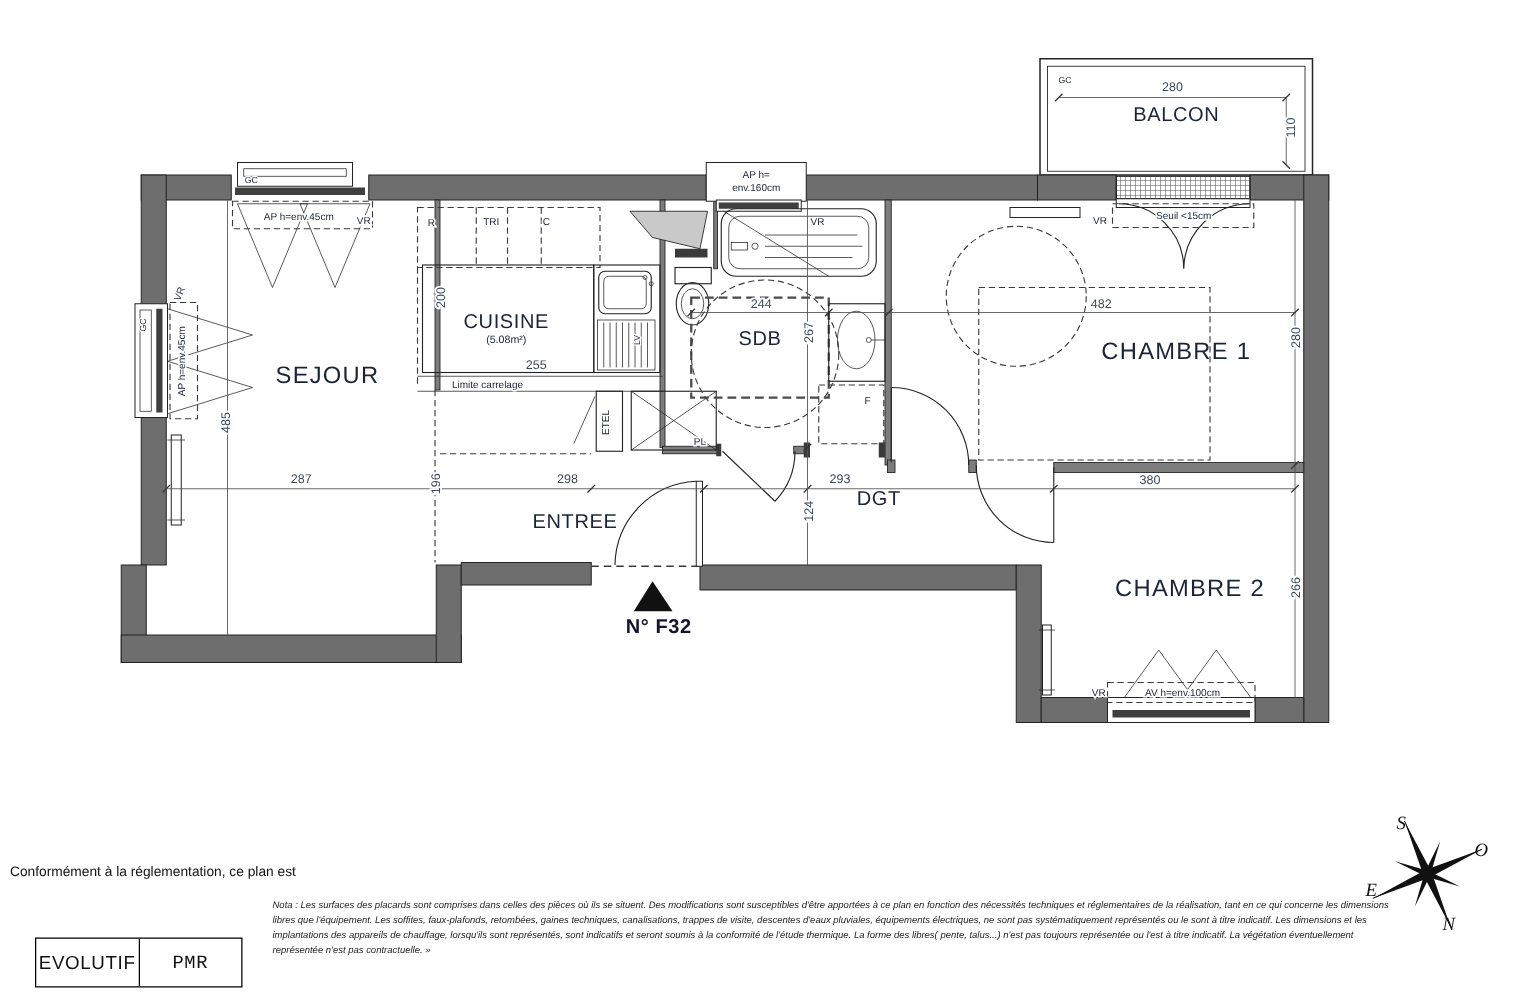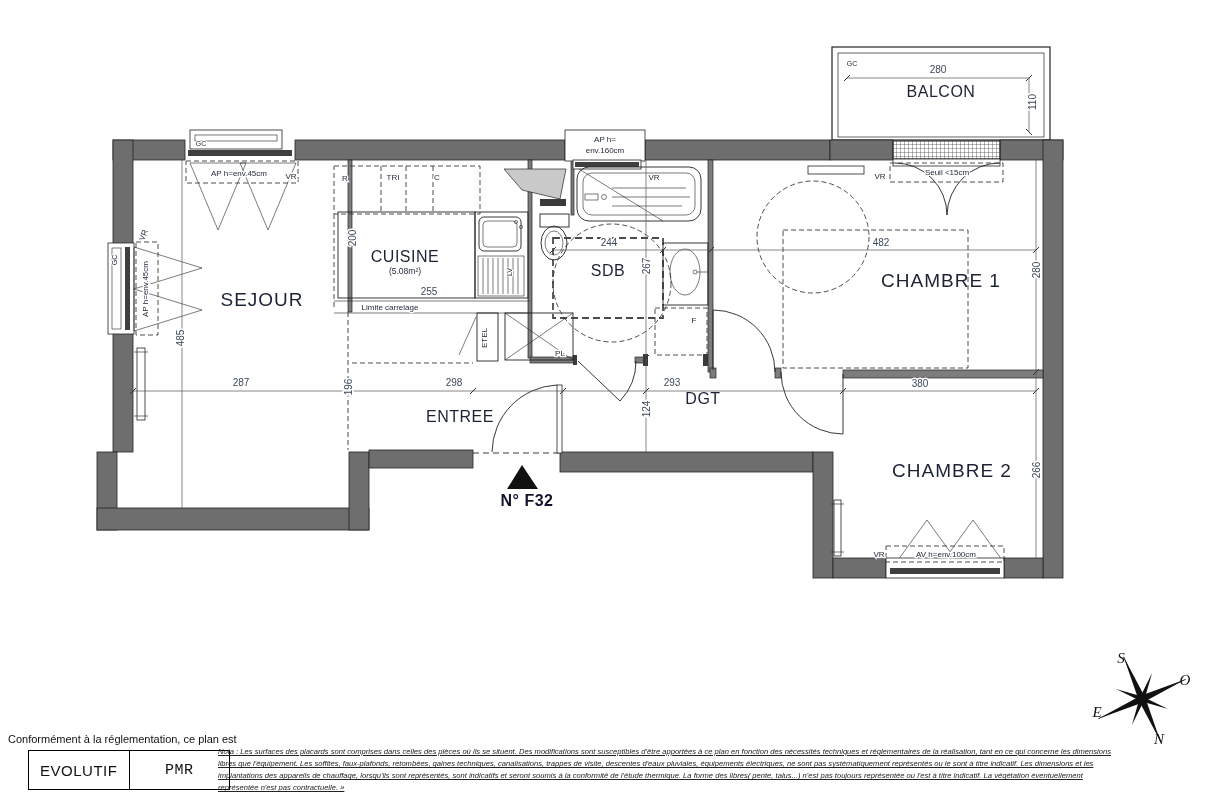--- a/index.html
+++ b/index.html
@@ -24,28 +24,28 @@
        paint-order:stroke;stroke:#fff;stroke-width:3;}
   .ann{font:8px "Liberation Sans",sans-serif;fill:#1c2335;text-anchor:middle;
        paint-order:stroke;stroke:#fff;stroke-width:2.5;}
   .tiny{font:7px "Liberation Sans",sans-serif;fill:#1c2335;text-anchor:middle;
        paint-order:stroke;stroke:#fff;stroke-width:2;}
   .room{font:19px "Liberation Sans",sans-serif;fill:var(--label);text-anchor:middle;letter-spacing:1px;}
   .room-s{font:16px "Liberation Sans",sans-serif;fill:var(--label);text-anchor:middle;letter-spacing:.5px;}
   .area{font:8.5px "Liberation Sans",sans-serif;fill:var(--label);text-anchor:middle;}
   .unit{font:bold 16px "Liberation Sans",sans-serif;fill:var(--accent);text-anchor:middle;letter-spacing:.5px;}
   .compass-letter{font:italic 15px "Liberation Serif",serif;fill:#111;text-anchor:middle;}
-  .footer-conform{position:absolute;left:8px;top:733px;font-size:11px;color:#111;}
-  .badge-table{position:absolute;left:28px;top:750px;width:202px;height:40px;
+  .footer-conform{position:absolute;left:8px;top:692px;font-size:11px;color:#111;}
+  .badge-table{position:absolute;left:28px;top:750px;width:166px;height:40px;
       border:1.6px solid #000;display:flex;box-sizing:border-box;}
   .badge-cell{flex:1;display:flex;align-items:center;justify-content:center;
       font-size:15px;letter-spacing:.5px;color:#111;}
   .badge-cell + .badge-cell{border-left:1.6px solid #000;font-family:Liberation Mono, monospace;}
-  .nota{position:absolute;left:218px;top:746px;width:992px;color:#222;
-      font-style:italic;font-size:7.6px;line-height:1.6;text-decoration:underline;}
+  .nota{position:absolute;left:218px;top:718px;width:992px;color:#222;
+      font-style:italic;font-size:7.6px;line-height:1.6;}
   .nota div{white-space:nowrap;}
 </style>
 </head>
 <body>
 
 <div id="stage">
 <svg width="1212" height="800" viewBox="0 0 1212 800">
   <defs>
     <pattern id="hatch" width="4" height="4" patternUnits="userSpaceOnUse">
       <path d="M0,0H4M0,0V4" stroke="#333" stroke-width="0.7" fill="none"></path>

